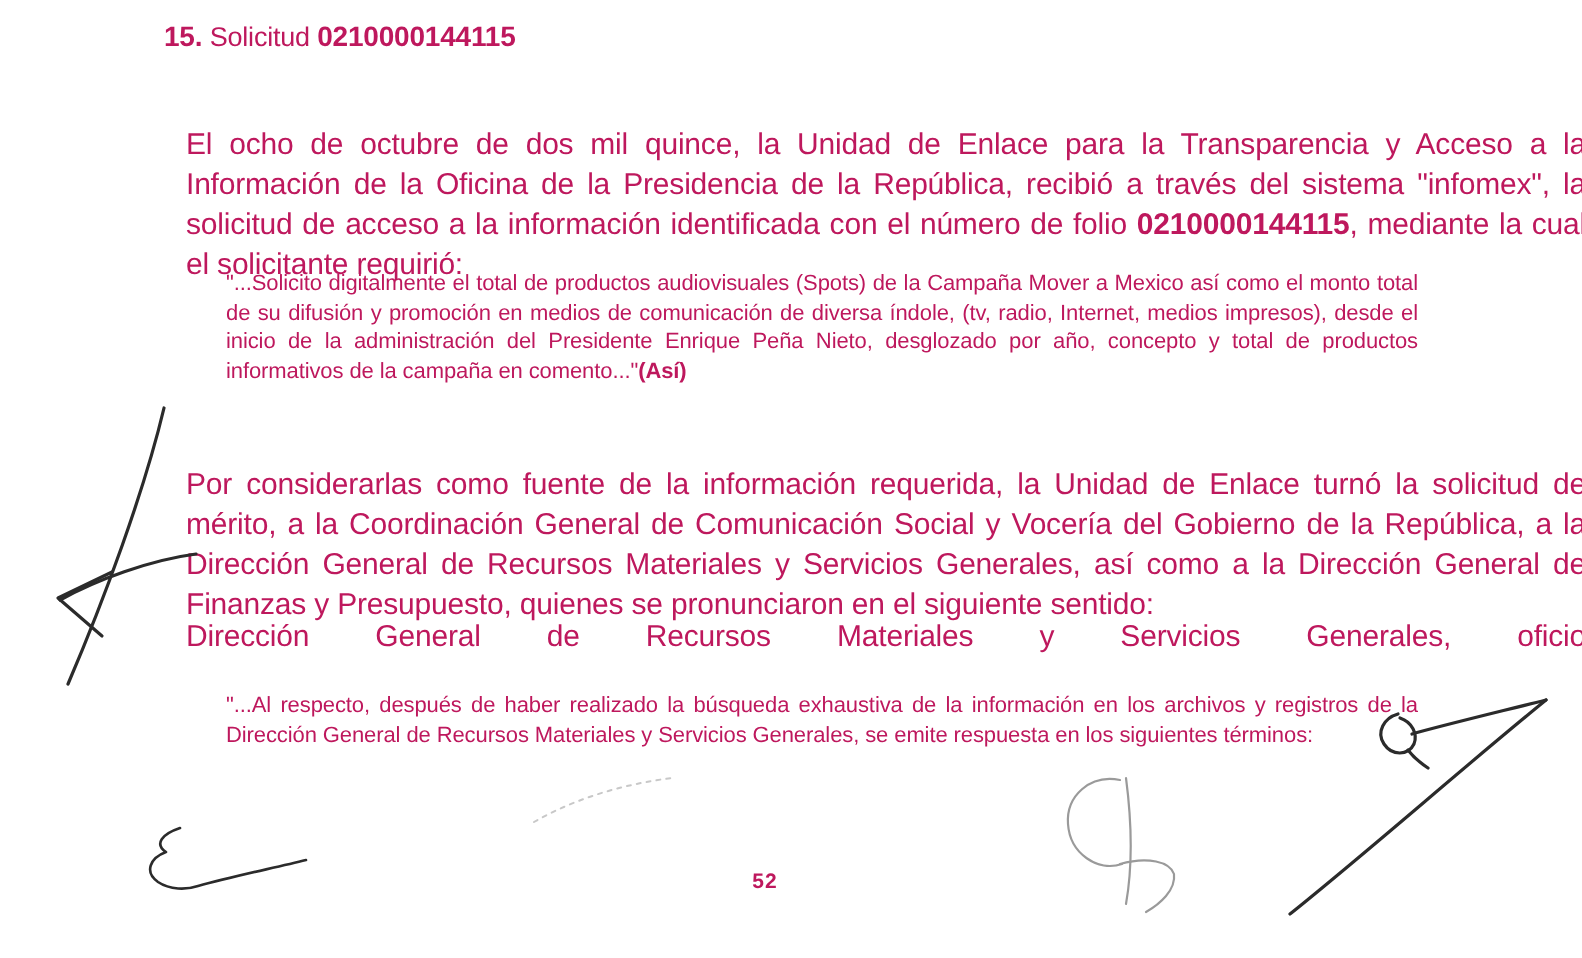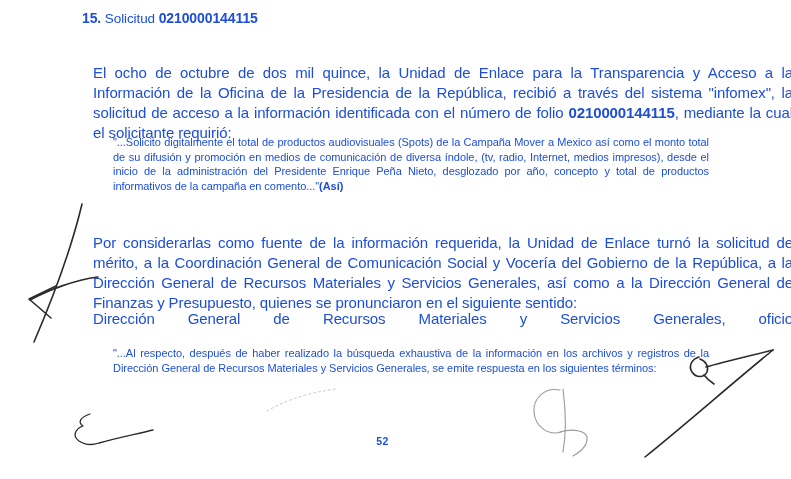--- a/index.html
+++ b/index.html
@@ -6,21 +6,21 @@
     margin: 0;
     padding: 0;
     background: #ffffff;
   }
   .doc {
     position: relative;
     width: 791px;
     height: 479px;
     background: #ffffff;
     font-family: "Liberation Sans", sans-serif;
-    color: #1d4ed8;
+    color: #be185d;
     overflow: hidden;
   }
   .block { position: absolute; }
   .heading {
     left: 82px; top: 10px;
     font-size: 13.5px;
     letter-spacing: -0.1px;
   }
   .heading b { font-size: 14px; }
   .para {

